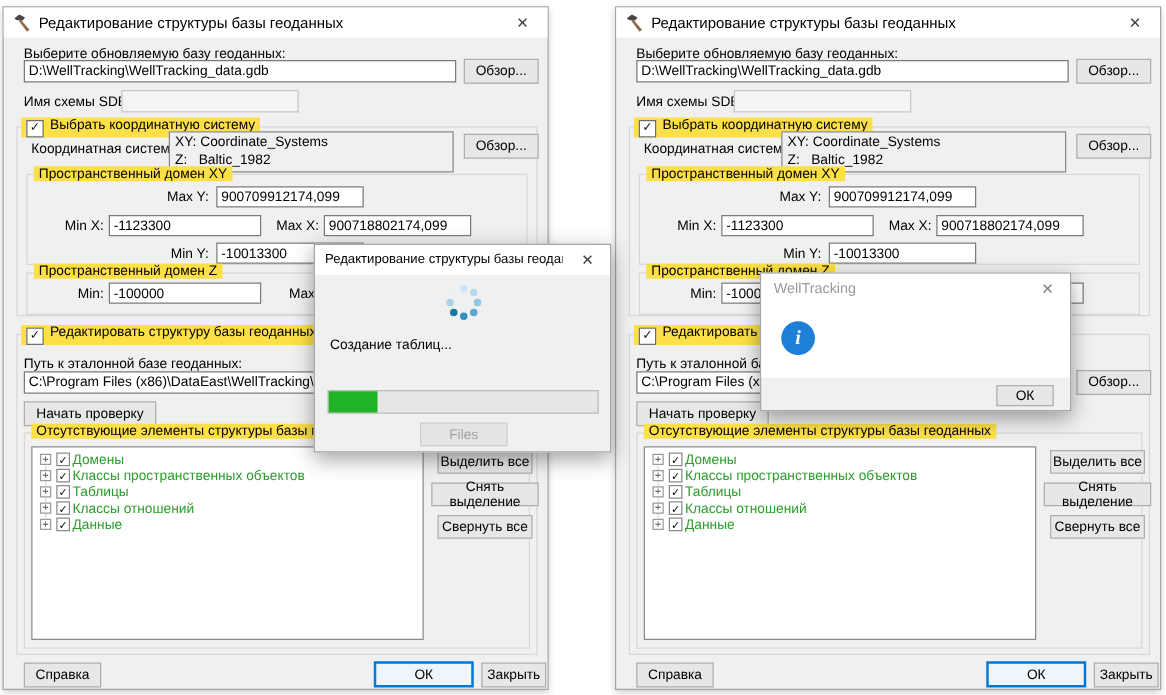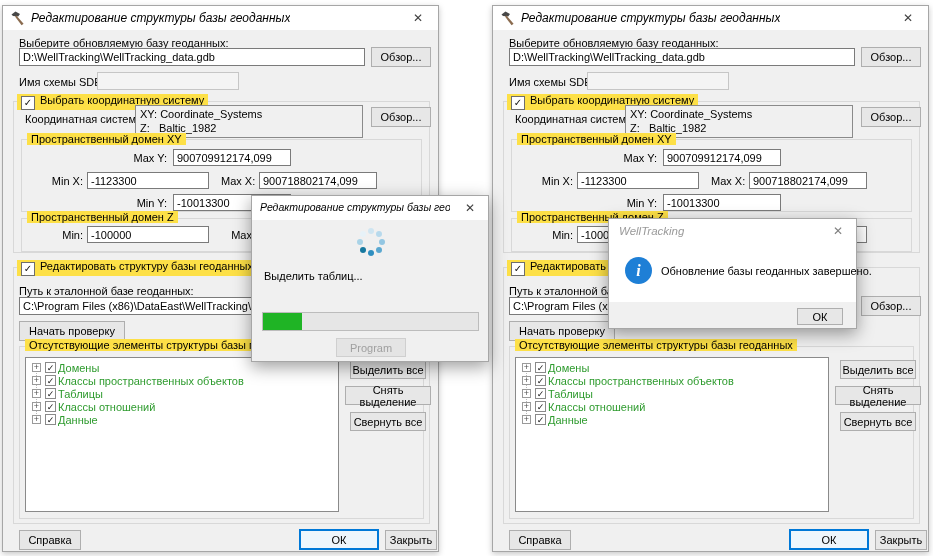--- a/index.html
+++ b/index.html
@@ -1,21 +1,21 @@
 <!DOCTYPE html>
 <html><head>
 <meta charset="utf-8">
 <style>
   html,body{margin:0;padding:0;background:#fff;}
   #stage{position:relative;width:933px;height:556px;background:#ffffff;overflow:hidden;
          font-family:"Liberation Sans",sans-serif;font-size:11px;color:#000;}
   .win{position:absolute;background:#f0f0f0;border:1px solid #a6a6a6;box-shadow:0 2px 6px rgba(0,0,0,.22);box-sizing:border-box;}
   .popup{box-shadow:0 5px 16px rgba(0,0,0,.38);z-index:10;}
   .titlebar{position:absolute;left:0;top:0;right:0;height:24px;background:#fff;}
-  .tb-title{position:absolute;left:28px;top:5px;font-size:12px;white-space:nowrap;overflow:hidden;font-style:italic;}
+  .tb-title{position:absolute;left:28px;top:5px;font-size:12px;white-space:nowrap;overflow:hidden;}
   .tb-icon{position:absolute;left:7px;top:4px;width:16px;height:16px;}
   .tb-close{position:absolute;right:0;top:0;width:40px;height:24px;text-align:center;line-height:24px;font-size:12px;color:#404040;}
   .lbl{position:absolute;white-space:nowrap;}
   .rlbl{position:absolute;white-space:nowrap;text-align:right;}
   .inp{position:absolute;background:#fff;border:1px solid #7a7a7a;font:11px "Liberation Sans",sans-serif;
        padding:0 3px;box-sizing:border-box;color:#000;}
   .inp:disabled{background:#f4f4f4;border-color:#c6c6c6;}
   .btn{position:absolute;background:#e7e7e7;border:1px solid #aeaeae;font:11px "Liberation Sans",sans-serif;
        display:flex;align-items:center;justify-content:center;box-sizing:border-box;padding:0;color:#000;}
   .btn.default{border:2px solid #0078d7;background:#eef6fc;}
@@ -243,31 +243,30 @@
     <div class="spinner" style="left:104px;top:31px">
       <i style="left:12px;top:1px;background:#cfe5f1"></i>
       <i style="left:19.8px;top:4.2px;background:#b7d9ec"></i>
       <i style="left:23px;top:12px;background:#93c6e2"></i>
       <i style="left:19.8px;top:19.8px;background:#5ba8d0"></i>
       <i style="left:12px;top:23px;background:#2f8fc0"></i>
       <i style="left:4.2px;top:19.8px;background:#16789f"></i>
       <i style="left:1px;top:12px;background:#a9d3e7"></i>
       <i style="left:4.2px;top:4.2px;background:#e7f2f8"></i>
     </div>
-    <span class="lbl" style="left:12px;top:74px">Выделить таблиц...</span>
+    <span class="lbl" style="left:12px;top:74px">Создание таблиц...</span>
     <div class="pbar" style="left:10px;top:116px;width:217px;height:19px">
       <div class="pfill" style="width: 18%;"></div>
     </div>
-    <button class="btn disabled" style="left:84px;top:142px;width:70px;height:19px">Program</button>
+    <button class="btn disabled" style="left:84px;top:142px;width:70px;height:19px">Files</button>
   </div>
 
   <div class="win popup" style="left:608px;top:218px;width:249px;height:111px">
     <div class="titlebar" style="height:25px">
       <span class="tb-title" style="left:10px;top:6px;font-size:11.5px;color:#9a9a9a">WellTracking</span>
       <span class="tb-close" style="width:36px;height:25px;line-height:25px;color:#808080">✕</span>
     </div>
     <div class="mb-body" style="left:0;top:25px;right:0;height:58px"></div>
     <div class="info-icon" style="left:16px;top:38px;width:27px;height:27px;line-height:27px;font-size:16px">i</div>
-    <span class="lbl" style="left:52px;top:46px">Обновление базы геоданных завершено.</span>
     <button class="btn" style="left:188px;top:89px;width:46px;height:17px">ОК</button>
   </div>
 
 </div>
 
 </body></html>

